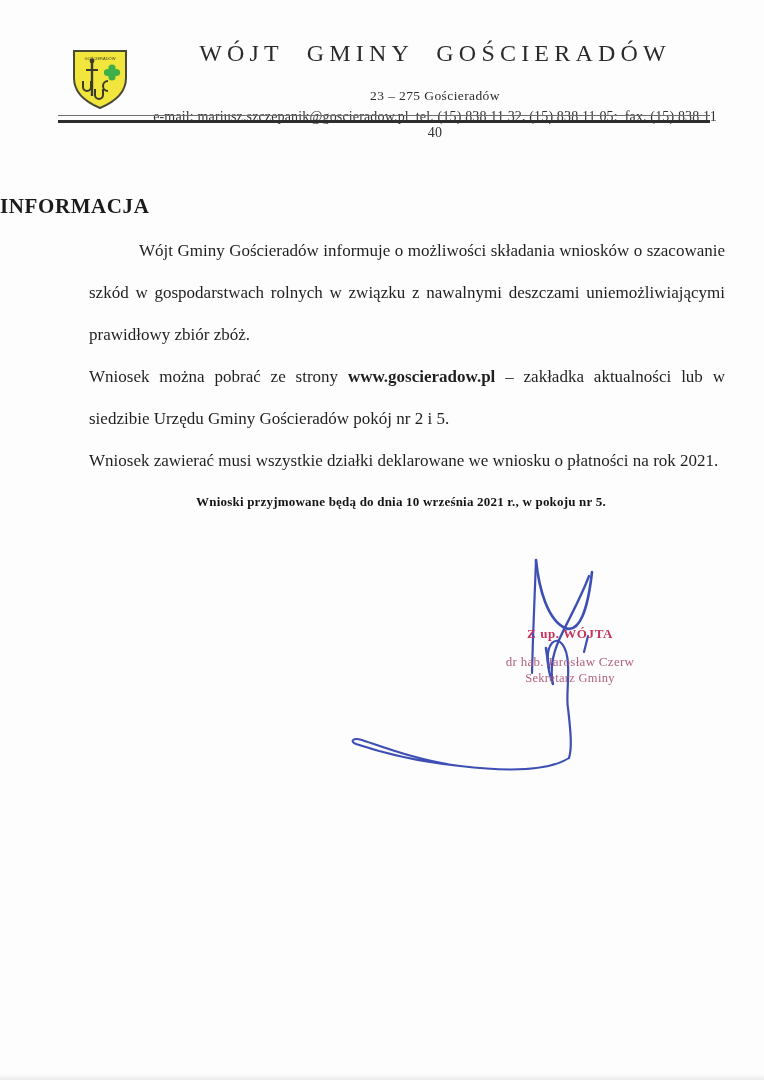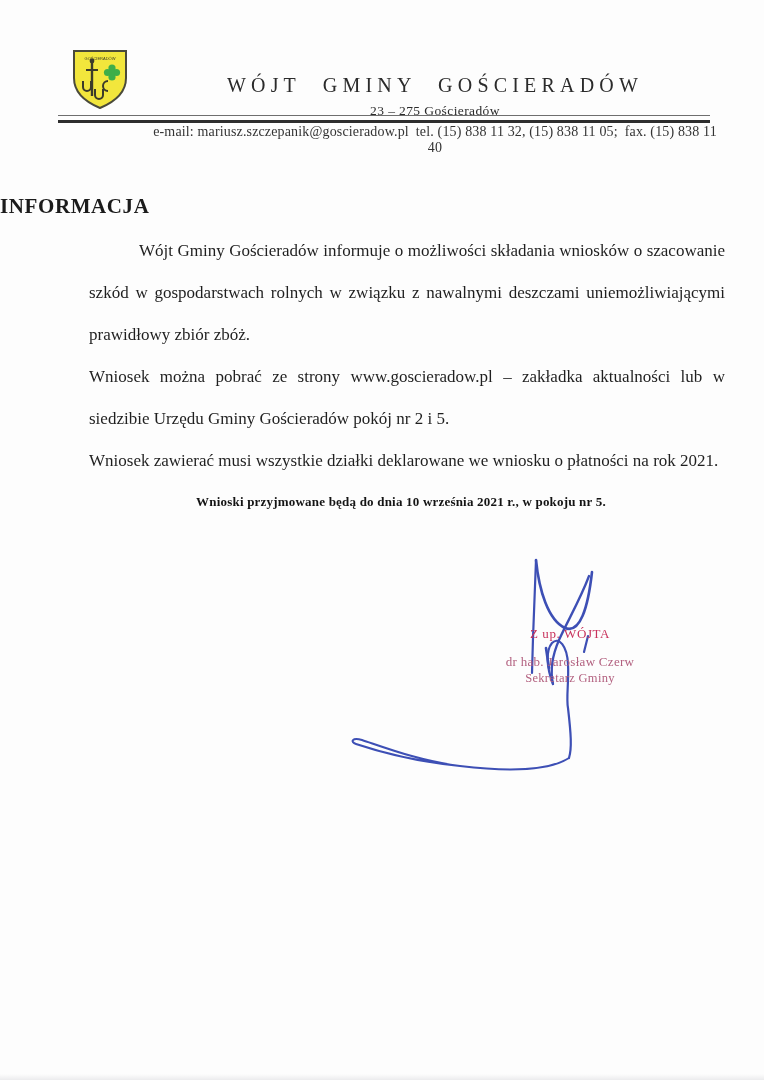--- a/index.html
+++ b/index.html
@@ -42,34 +42,33 @@
 
   .header-text {
     position: absolute;
     left: 150px;
     top: 0;
     width: 570px;
     text-align: center;
   }
 
   .office-title {
-    font-size: 20px;
+    font-size: 24px;
     letter-spacing: 5.2px;
     word-spacing: 12px;
     color: #2b2b2b;
     line-height: 1.15;
     white-space: nowrap;
-    margin-top: 34px;
   }
 
   .office-address {
     font-size: 13.5px;
     letter-spacing: 0.4px;
     color: #2b2b2b;
-    margin-top: 6px;
+    margin-top: 20px;
   }
 
   .office-contact {
     font-size: 14px;
     letter-spacing: 0.15px;
     color: #333333;
     margin-top: 5px;
   }
   .office-contact .sep { display: inline-block; width: 7px; }
 
@@ -108,21 +107,21 @@
     top: 230px;
     width: 636px;
     font-size: 17px;
     line-height: 42px;
     text-align: justify;
     color: #1f1f1f;
   }
   .para { margin: 0 0 0 0; }
   .para.indent { text-indent: 50px; }
   .para + .para { margin-top: 0; }
-  .bold { font-weight: normal; }
+  .bold { font-weight: bold; }
 
   .deadline {
     position: absolute;
     left: 83px;
     top: 494px;
     width: 636px;
     text-align: center;
     font-size: 13px;
     font-weight: bold;
     letter-spacing: 0.2px;
@@ -143,21 +142,21 @@
     position: absolute;
     left: 455px;
     top: 626px;
     width: 230px;
     text-align: center;
     color: #c0436b;
     font-family: "Liberation Serif", "DejaVu Serif", serif;
   }
   .stamp-line1 {
     font-size: 13px;
-    font-weight: normal;
+    font-weight: bold;
     letter-spacing: 0.6px;
     color: #c8325c;
   }
   .stamp-line2 {
     font-size: 13px;
     letter-spacing: 0.3px;
     color: #b2607f;
     margin-top: 12px;
   }
   .stamp-line3 {

